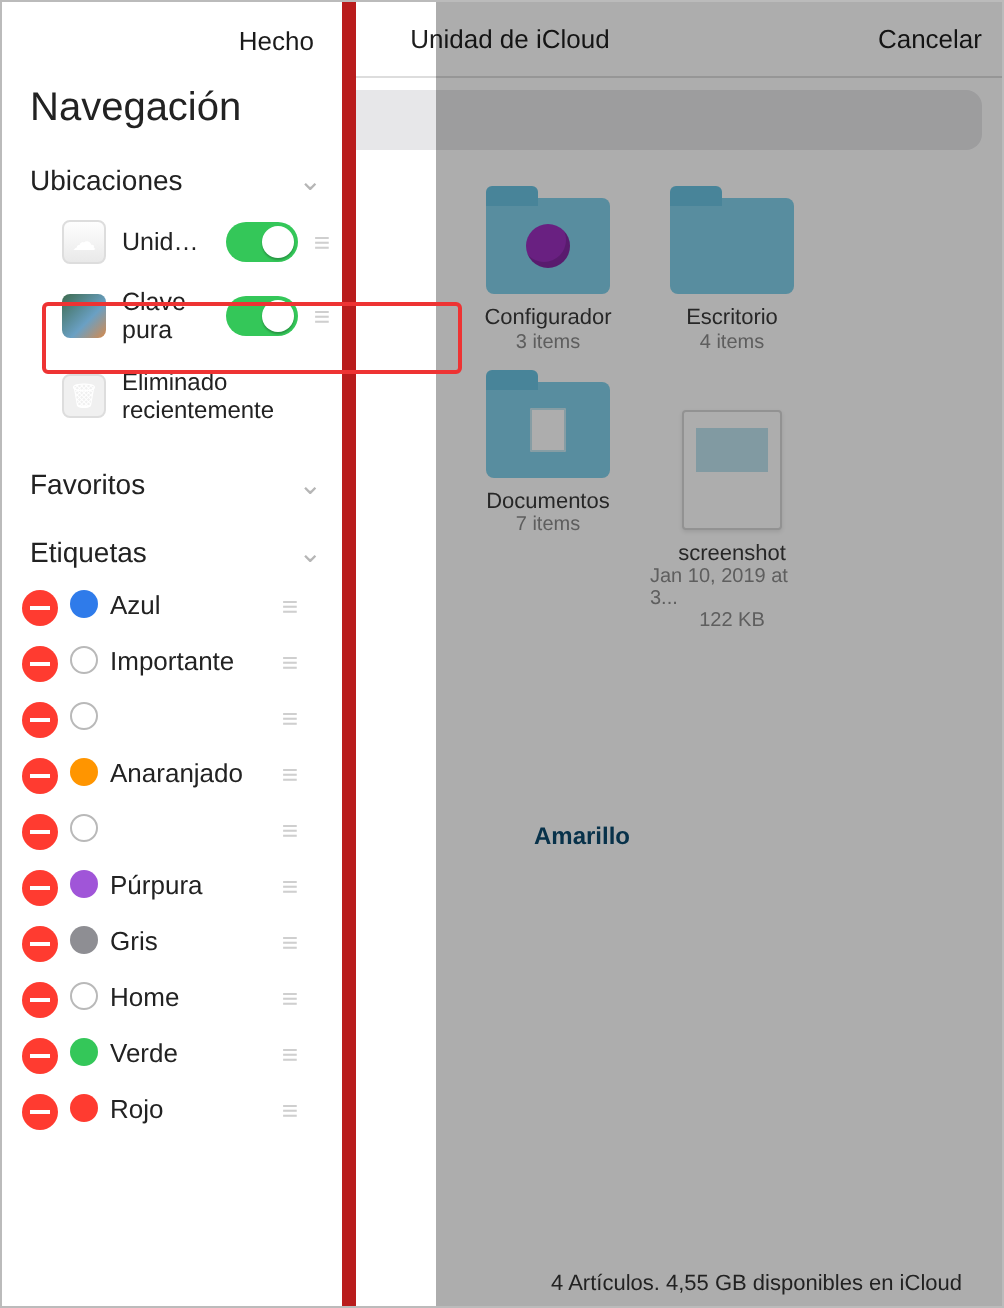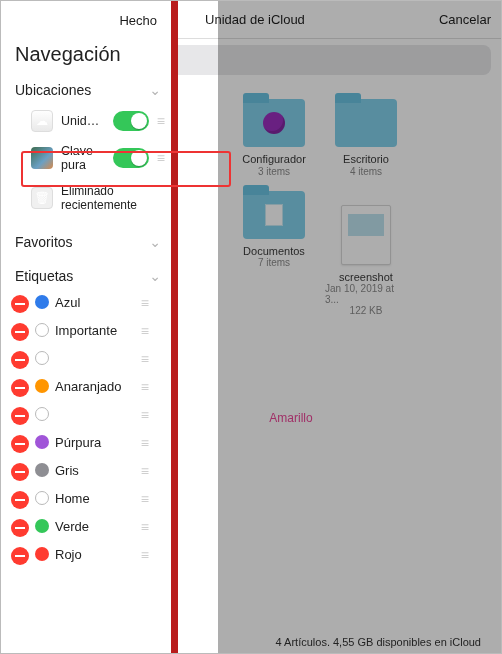--- a/index.html
+++ b/index.html
@@ -19,21 +19,21 @@
 .grid { padding: 10px 24px; display: flex; flex-wrap: wrap; gap: 14px 10px; align-content: flex-start; }
 .folder { width: 82px; display: flex; flex-direction: column; align-items: center; }
 .folder-icon { width: 62px; height: 48px; border-radius: 4px; position: relative; background: #82d0ea; }
 .folder-icon::before { content: ""; position: absolute; left: 0; top: -6px; width: 26px; height: 10px; border-radius: 3px 3px 0 0; background: #6ac3e2; }
 .folder-badge { position: absolute; left: 50%; top: 50%; width: 22px; height: 22px; border-radius: 50%; transform: translate(-50%,-50%); background: #9b30bf; box-shadow: inset -2px -3px 0 rgba(0,0,0,.15); }
 .folder-doc { position:absolute; left:50%; top:50%; transform:translate(-50%,-50%); width:18px; height:22px; background:#fff; border-radius:1px; box-shadow:0 0 0 1px #c6e7f2 inset; }
 .folder-label { font-size: 11px; color: #3a3a3a; margin-top: 6px; line-height: 1.15; text-align: center; }
 .folder-sub { font-size: 10px; color: #8b8b8b; }
 .thumb { width:50px; height:60px; background:#fff; border:1px solid #d7d7d7; border-radius:2px; box-shadow:0 1px 2px rgba(0,0,0,.1); position:relative; }
 .thumb::after { content:""; position:absolute; left:6px; right:6px; top:8px; bottom:28px; background:#bfe4ef; }
-.yellow-label { position:absolute; left:50%; transform:translateX(-50%); font-size:12px; color:#ec4899; }
+.yellow-label { position:absolute; left:50%; transform:translateX(-50%); font-size:12px; color:#0c4a6e;font-weight:bold; }
 
 .footer { position:absolute; bottom:0; left:0; right:0; height:22px; font-size:11px; color:#333; display:flex; align-items:center; justify-content:flex-end; padding:0 20px; background:rgba(255,255,255,0); }
 
 
 .panel { position: absolute; left: 0; top: 0; bottom: 0; width: 177px; background: #fff; border-right: 7px solid #b91c1c; z-index: 10; display:flex; flex-direction:column; }
 .panel-header { height: 38px; display:flex; align-items:center; justify-content:flex-end; padding: 0 14px; font-size: 13px; color:#1b1b1b; }
 .panel-title { font-size: 20px; font-weight: 300; padding: 4px 14px 10px; color:#222; }
 .section-header { display:flex; align-items:center; justify-content:space-between; padding: 6px 10px 6px 14px; font-size: 14px; color:#222; }
 .chevron { color:#b6b6b6; }
 

